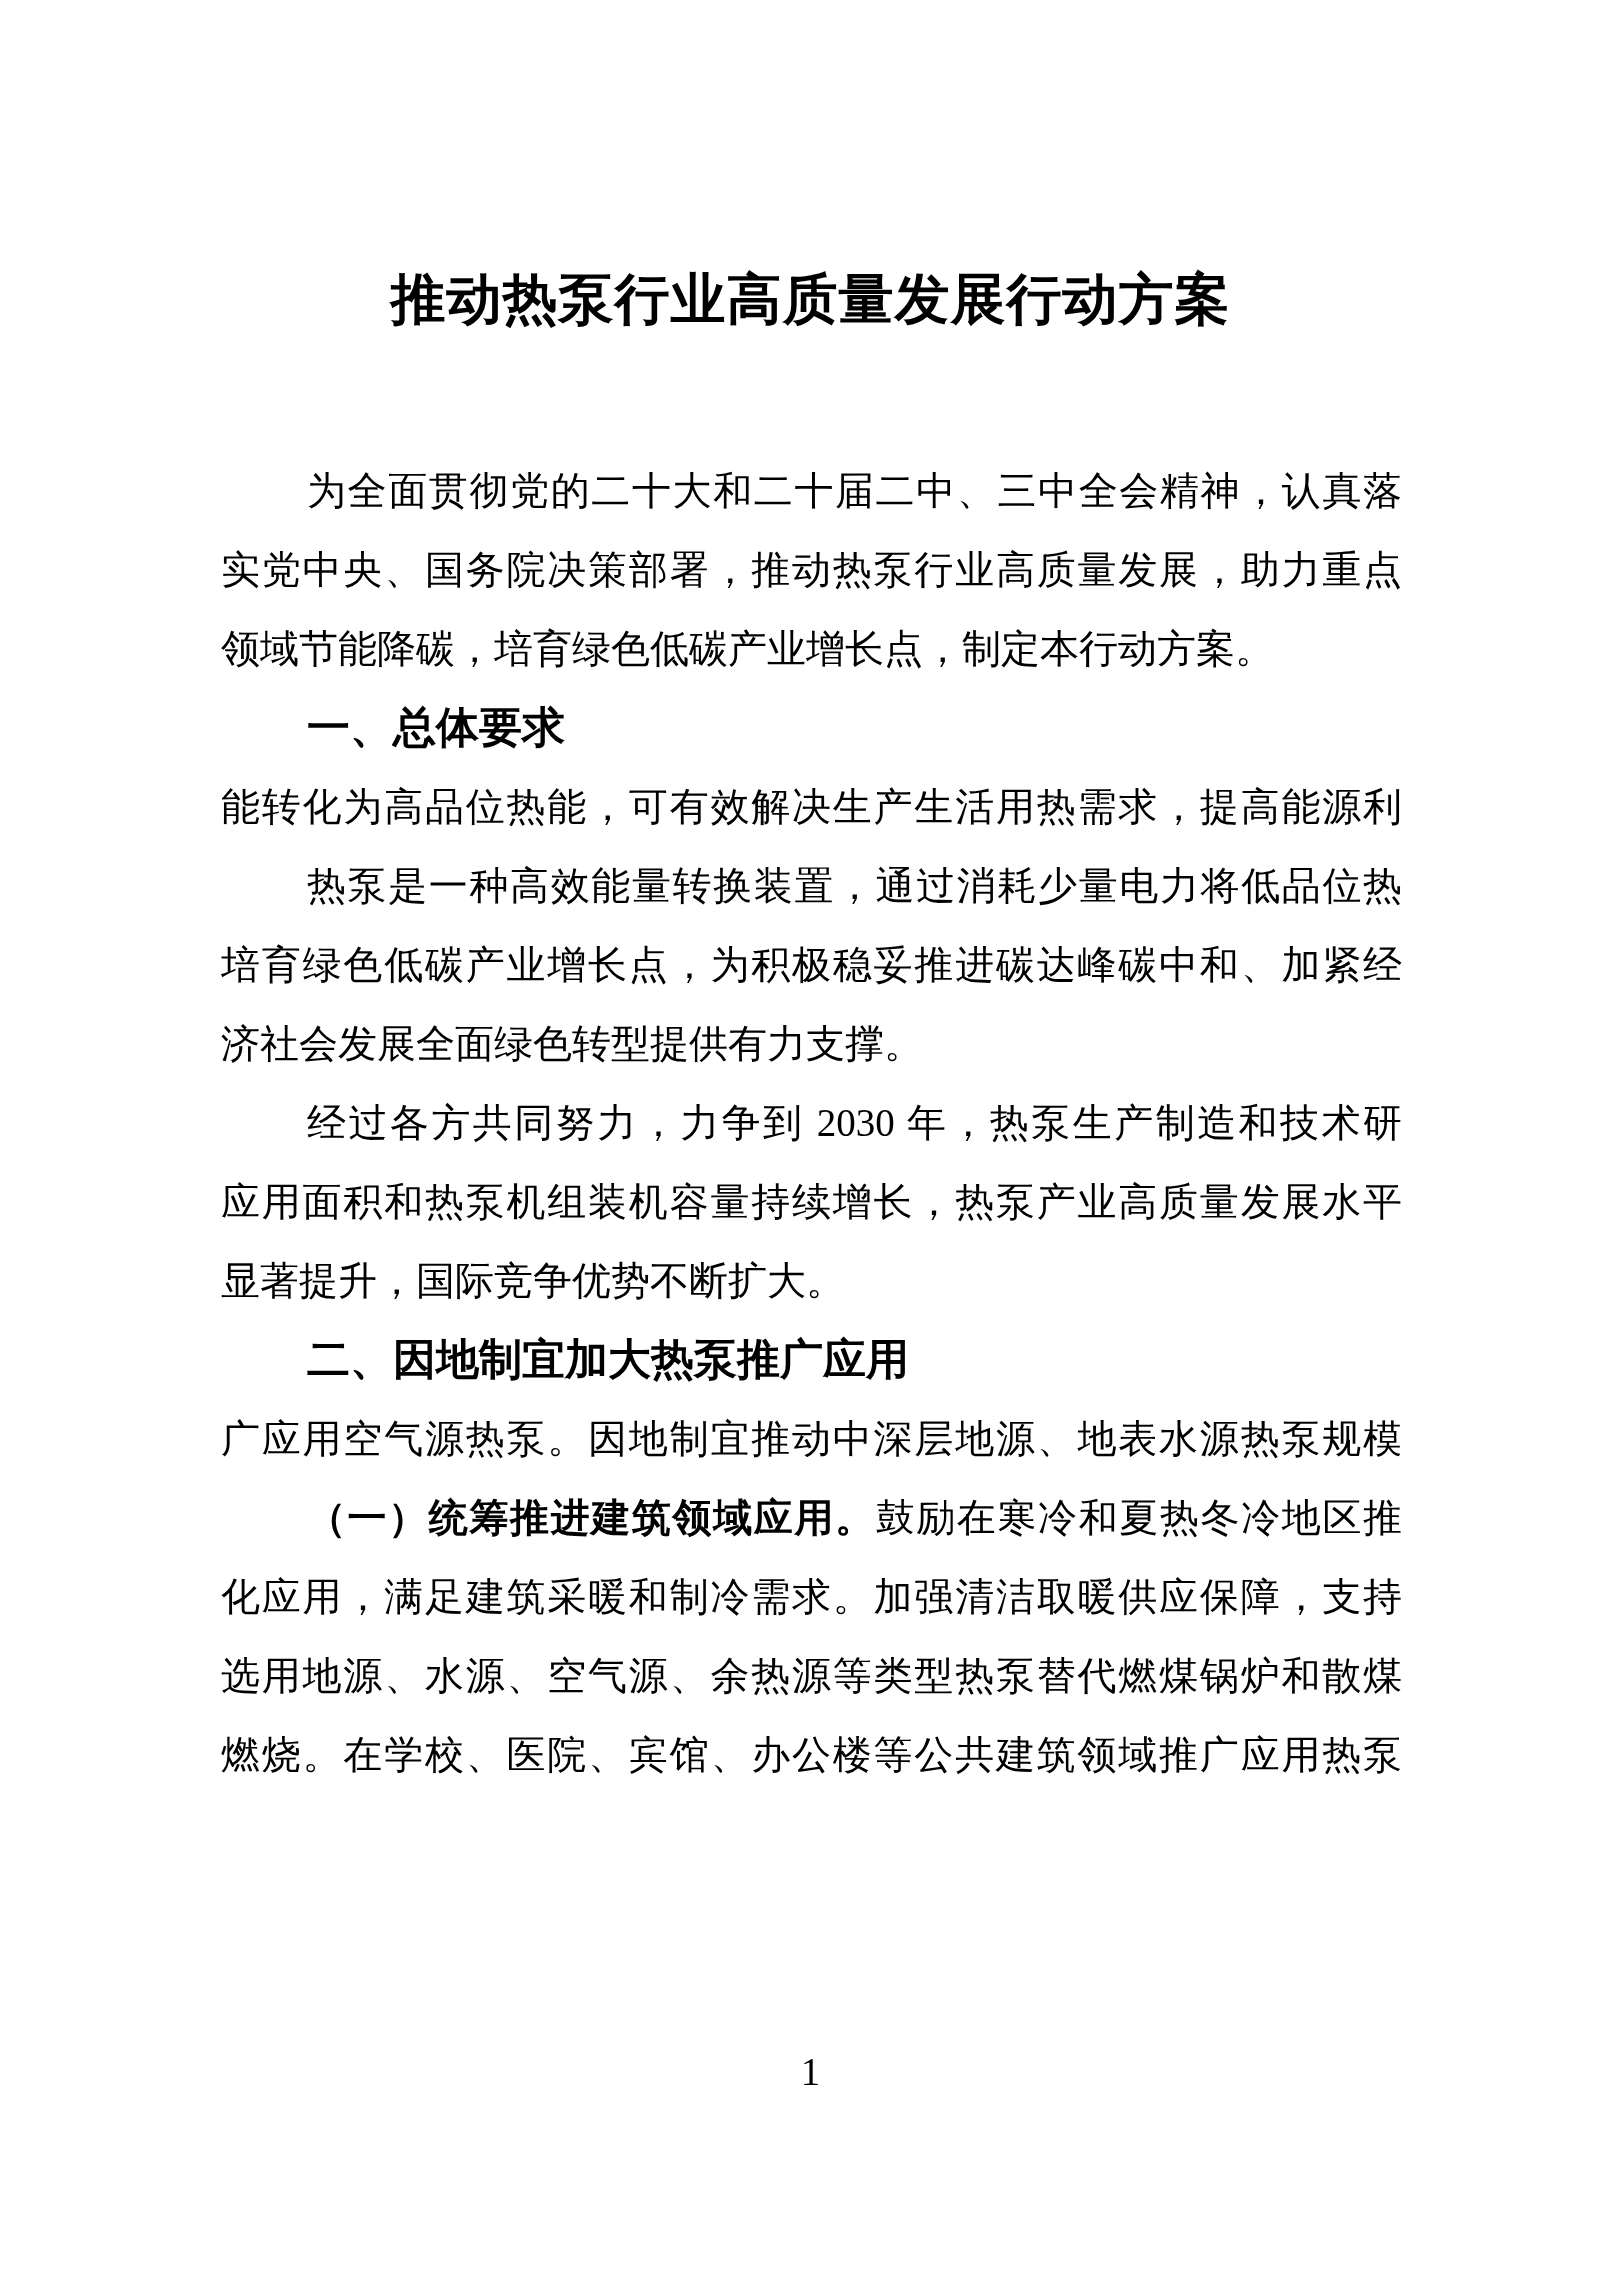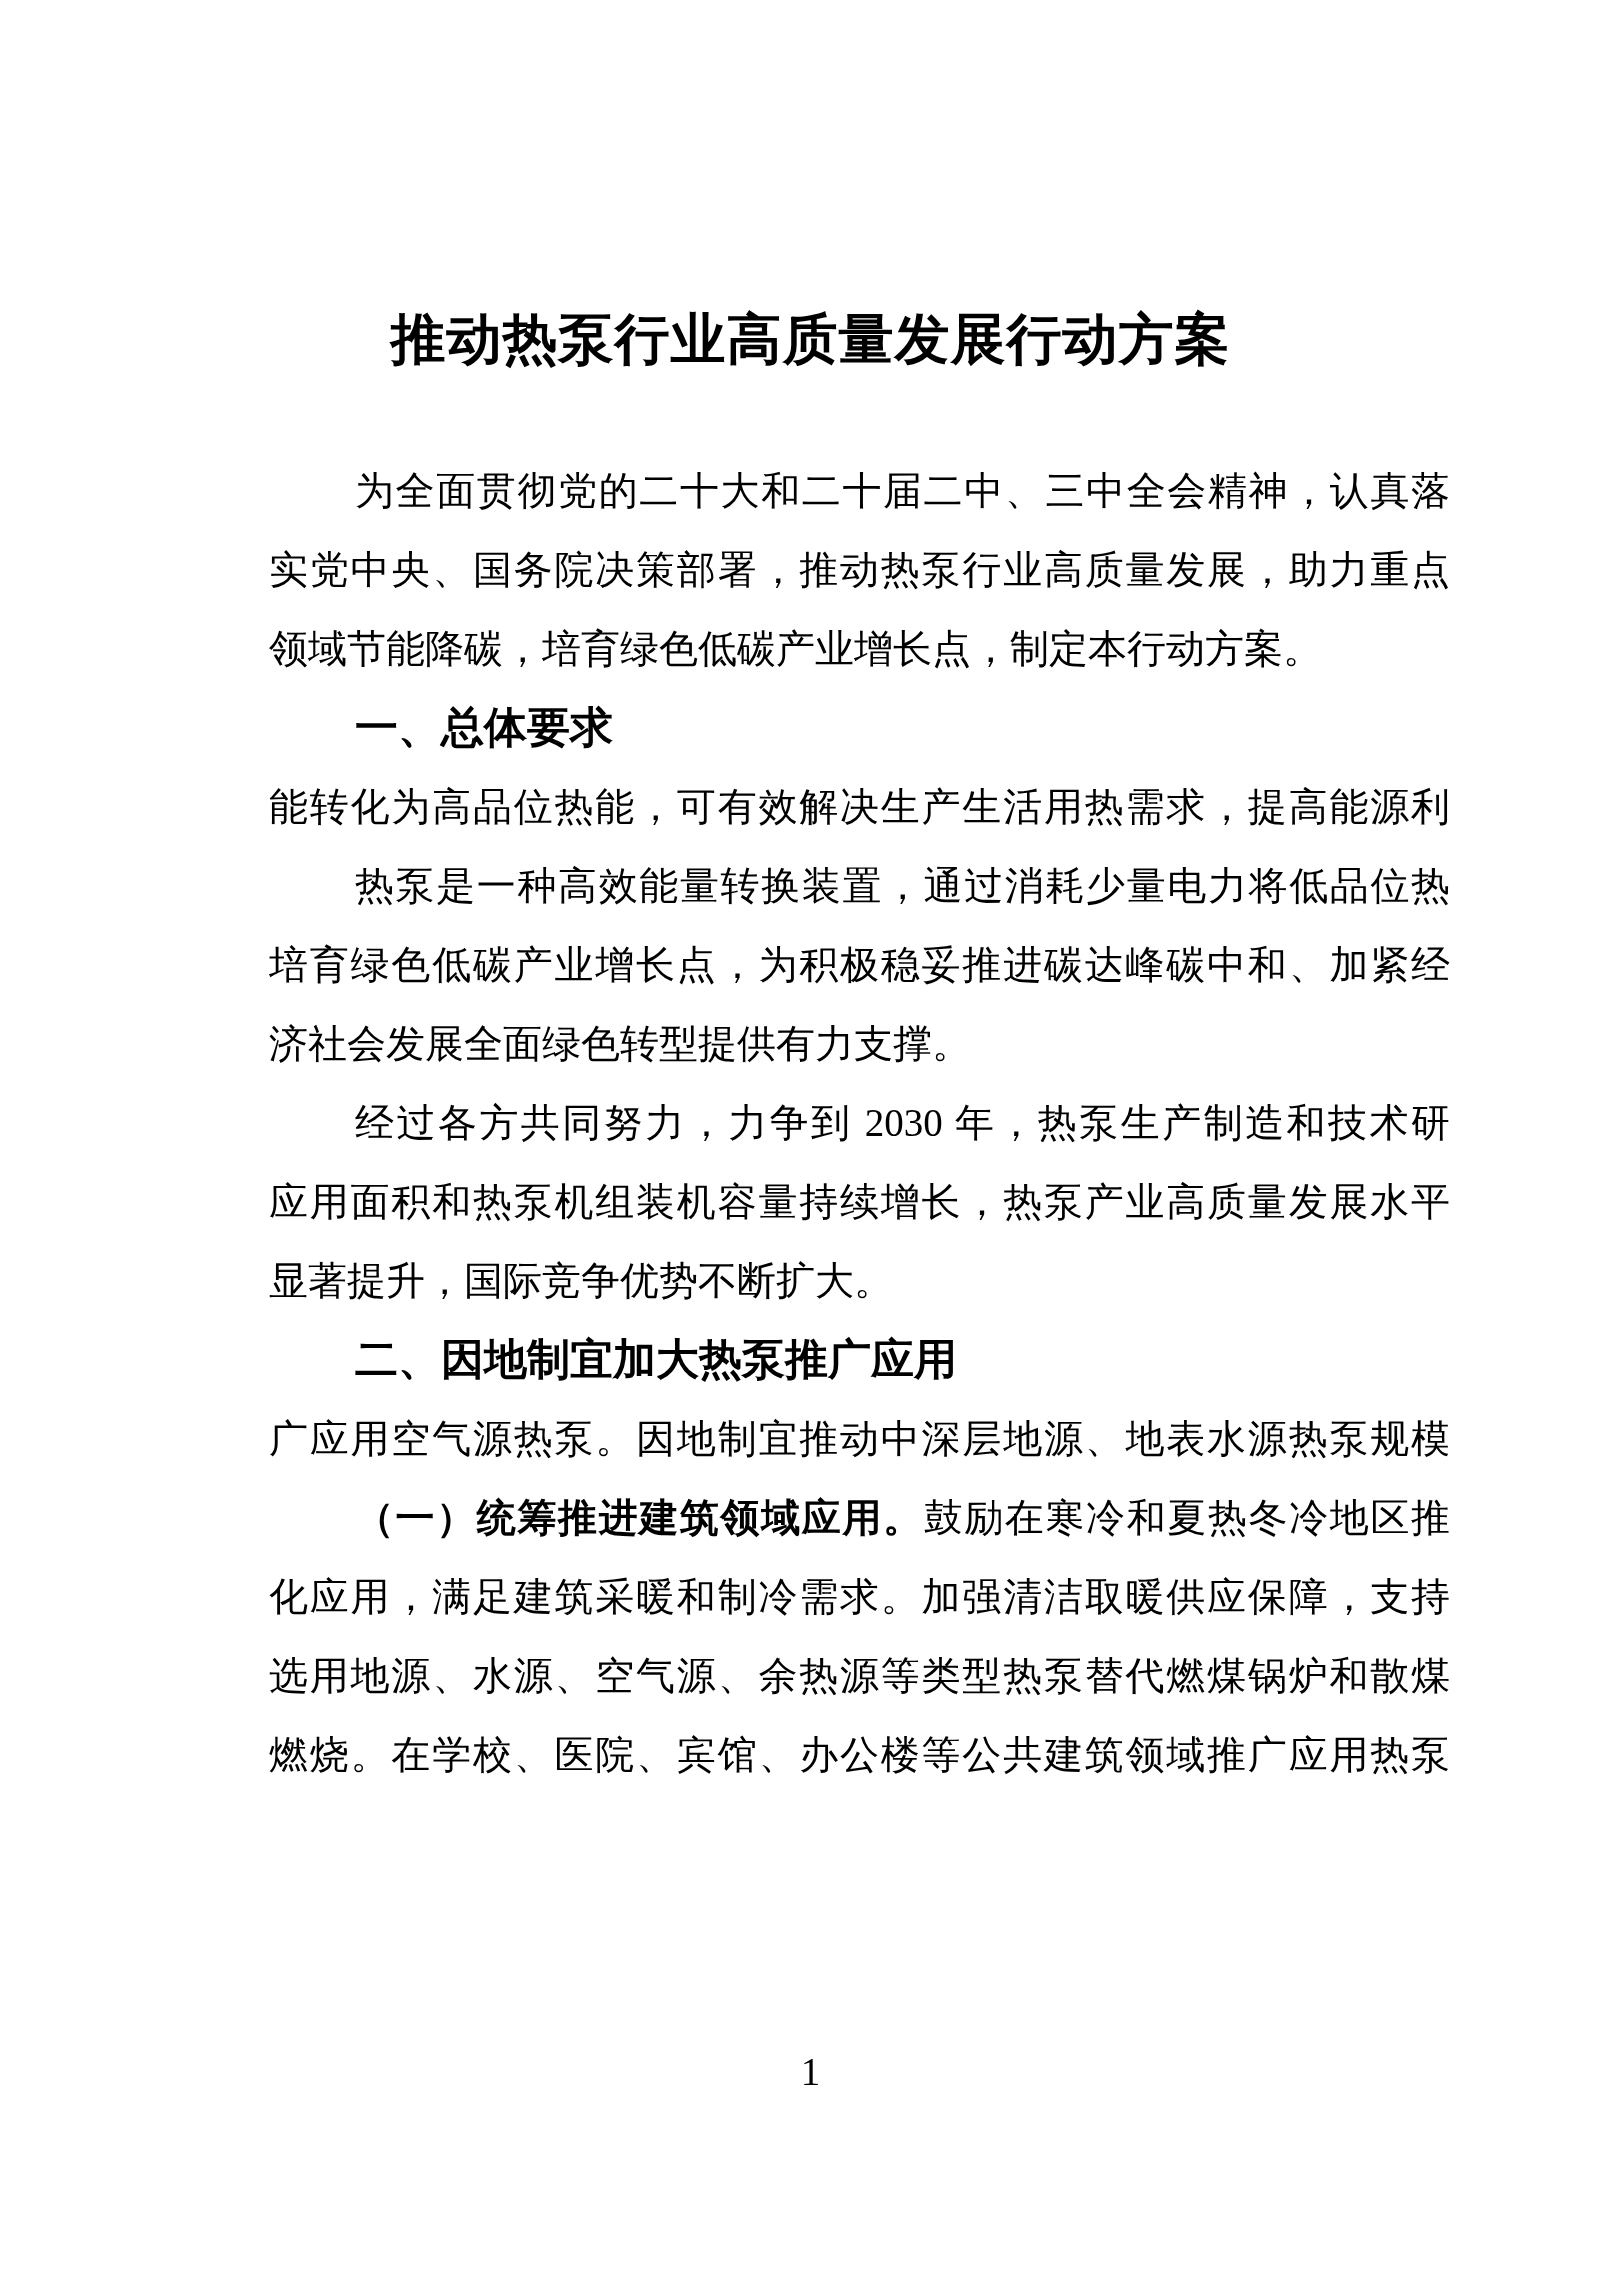--- a/index.html
+++ b/index.html
@@ -19,29 +19,27 @@
   .doc-title {
     position: absolute;
     top: 263px;
     left: 0;
     width: 100%;
     text-align: center;
     font-size: 55px;
     font-weight: 700;
     letter-spacing: 1px;
     font-family: "Liberation Serif", "DejaVu Serif", serif;
-    margin-top: 40px;
   }
   .text-block {
     position: absolute;
     top: 451px;
     left: 221px;
     width: 1181px;
     font-size: 39px;
-    margin-left: 48px;
   }
   .line {
     height: 79px;
     line-height: 79px;
     overflow: hidden;
   }
   .just {
     text-align: justify;
     text-align-last: justify;
   }

